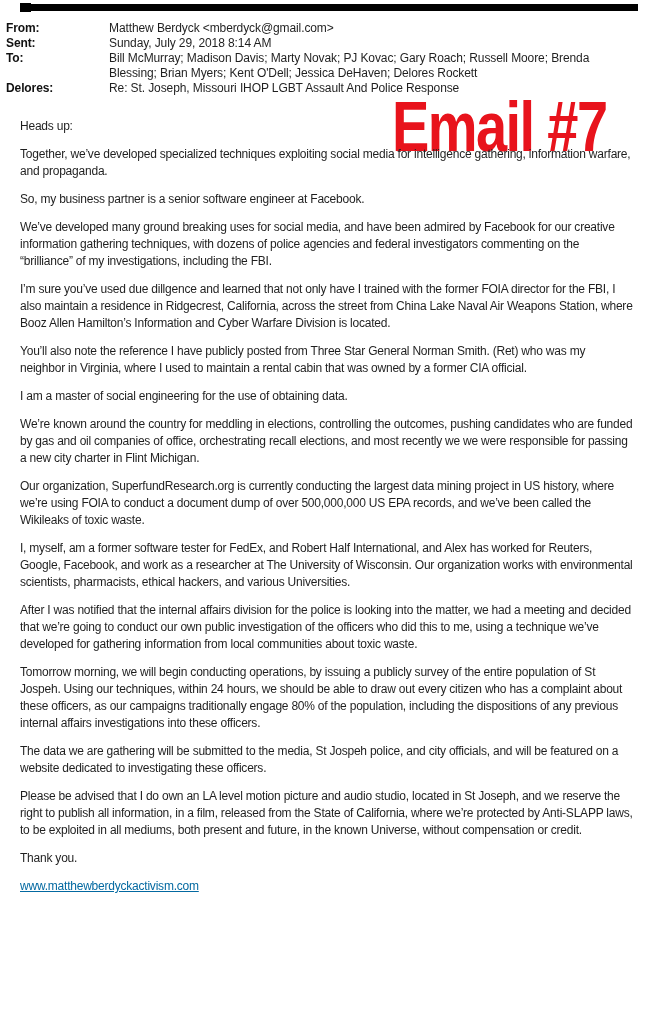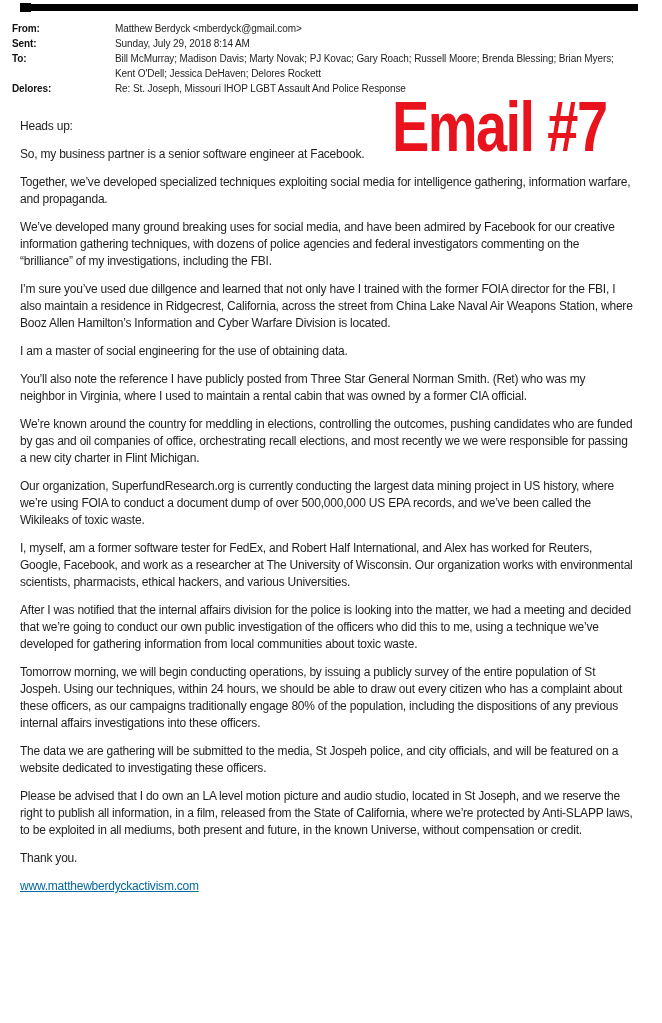--- a/index.html
+++ b/index.html
@@ -23,23 +23,23 @@
 
   .red-stamp {
     position: absolute; left: 392px; top: 99px;
     font-size: 70px; font-weight: bold; line-height: 0.82;
     letter-spacing: -2px;
     transform: scaleX(0.8); transform-origin: left top;
     white-space: nowrap;
   }
 
   .header {
-    position: absolute; left: 12px; top: 21px; width: 620px;
+    position: absolute; left: 6px; top: 21px; width: 620px;
     display: grid; grid-template-columns: 103px 1fr;
-    font-size: 10px; line-height: 15px;
+    font-size: 12px; line-height: 15px;
     letter-spacing: -0.1px;
     color: #1f1f1f;
   }
   .header .hlabel { font-weight: bold; color: #111; }
   .header .hvalue { }
 
   .body-text {
     position: absolute; left: 20px; top: 118px; width: 621px;
     font-size: 12px; line-height: 17px;
     letter-spacing: -0.22px;
@@ -68,26 +68,26 @@
       <div class="hlabel">Sent:</div>
       <div class="hvalue">Sunday, July 29, 2018 8:14 AM</div>
       <div class="hlabel">To:</div>
       <div class="hvalue">Bill McMurray; Madison Davis; Marty Novak; PJ Kovac; Gary Roach; Russell Moore; Brenda Blessing; Brian Myers; Kent O'Dell; Jessica DeHaven; Delores Rockett</div>
       <div class="hlabel">Delores:</div>
       <div class="hvalue">Re: St. Joseph, Missouri IHOP LGBT Assault And Police Response</div>
     </div>
 
   <div class="body-text" id="body-paragraphs">
       <p>Heads up:</p>
+      <p>Together, we’ve developed specialized techniques exploiting social media for intelligence gathering, information warfare, and propaganda.</p>
       <p>So, my business partner is a senior software engineer at Facebook.</p>
-      <p>Together, we’ve developed specialized techniques exploiting social media for intelligence gathering, information warfare, and propaganda.</p>
       <p>We’ve developed many ground breaking uses for social media, and have been admired by Facebook for our creative information gathering techniques, with dozens of police agencies and federal investigators commenting on the “brilliance” of my investigations, including the FBI.</p>
       <p>I’m sure you’ve used due dillgence and learned that not only have I trained with the former FOIA director for the FBI, I also maintain a residence in Ridgecrest, California, across the street from China Lake Naval Air Weapons Station, where Booz Allen Hamilton’s Information and Cyber Warfare Division is located.</p>
+      <p>You’ll also note the reference I have publicly posted from Three Star General Norman Smith. (Ret) who was my neighbor in Virginia, where I used to maintain a rental cabin that was owned by a former CIA official.</p>
       <p>I am a master of social engineering for the use of obtaining data.</p>
-      <p>You’ll also note the reference I have publicly posted from Three Star General Norman Smith. (Ret) who was my neighbor in Virginia, where I used to maintain a rental cabin that was owned by a former CIA official.</p>
       <p>We’re known around the country for meddling in elections, controlling the outcomes, pushing candidates who are funded by gas and oil companies of office, orchestrating recall elections, and most recently we we were responsible for passing a new city charter in Flint Michigan.</p>
       <p>Our organization, SuperfundResearch.org is currently conducting the largest data mining project in US history, where we’re using FOIA to conduct a document dump of over 500,000,000 US EPA records, and we’ve been called the Wikileaks of toxic waste.</p>
       <p>I, myself, am a former software tester for FedEx, and Robert Half International, and Alex has worked for Reuters, Google, Facebook, and work as a researcher at The University of Wisconsin. Our organization works with environmental scientists, pharmacists, ethical hackers, and various Universities.</p>
       <p>After I was notified that the internal affairs division for the police is looking into the matter, we had a meeting and decided that we’re going to conduct our own public investigation of the officers who did this to me, using a technique we’ve developed for gathering information from local communities about toxic waste.</p>
       <p>Tomorrow morning, we will begin conducting operations, by issuing a publicly survey of the entire population of St Jospeh. Using our techniques, within 24 hours, we should be able to draw out every citizen who has a complaint about these officers, as our campaigns traditionally engage 80% of the population, including the dispositions of any previous internal affairs investigations into these officers.</p>
       <p>The data we are gathering will be submitted to the media, St Jospeh police, and city officials, and will be featured on a website dedicated to investigating these officers.</p>
       <p>Please be advised that I do own an LA level motion picture and audio studio, located in St Joseph, and we reserve the right to publish all information, in a film, released from the State of California, where we’re protected by Anti-SLAPP laws, to be exploited in all mediums, both present and future, in the known Universe, without compensation or credit.</p>
       <p>Thank you.</p>
       <p><a class="sig-link" href="#" style="color: #0369a1;">www.matthewberdyckactivism.com</a></p>
     </div>

